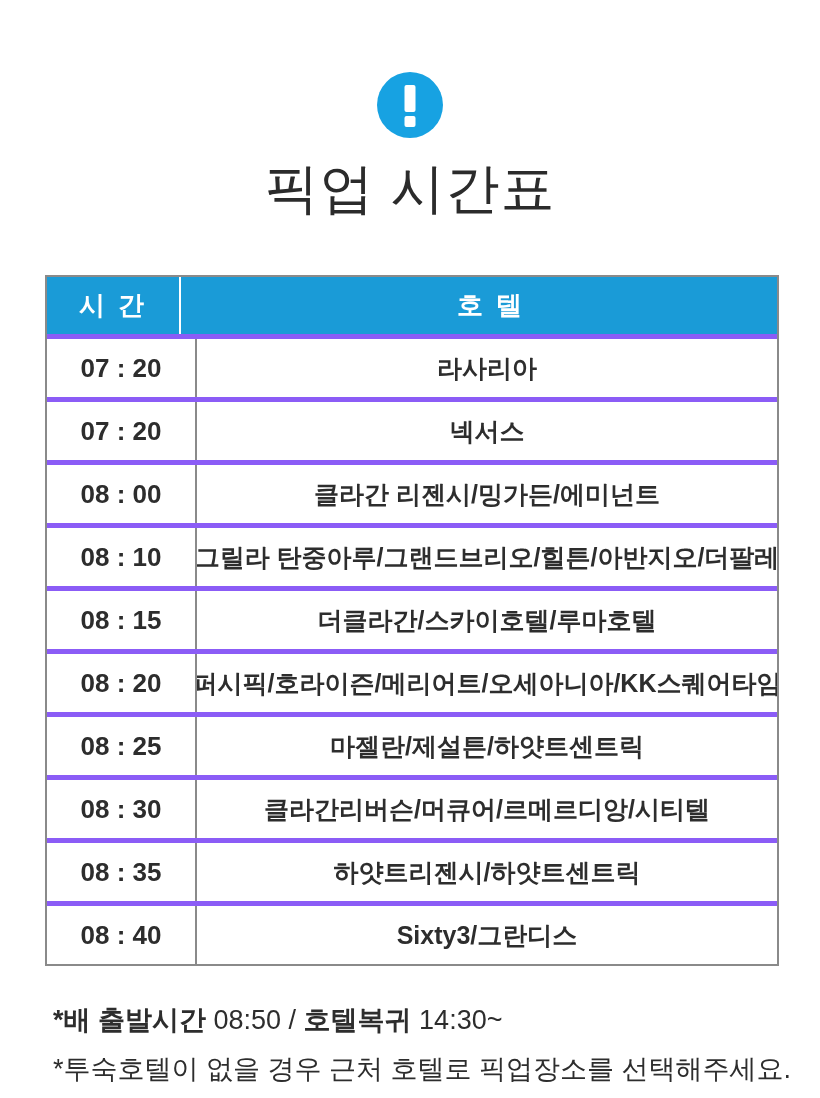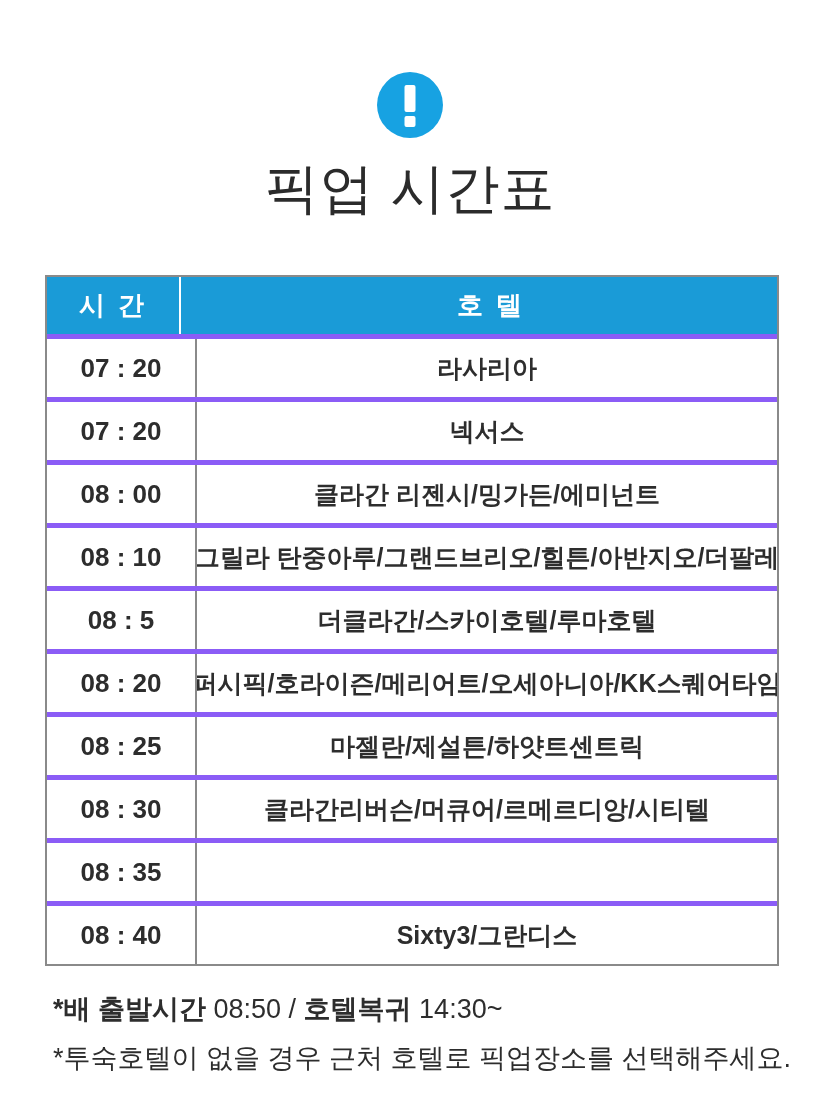--- a/index.html
+++ b/index.html
@@ -112,21 +112,21 @@
     font-size: 25px;
     font-weight: 600;
     color: #2d2d2d;
     white-space: nowrap;
     padding: 0 3px;
     overflow: hidden;
   }
 
   
   .notes {
-    margin: 25px 0 0 53px;
+    margin: 36px 0 0 53px;
     font-size: 27px;
     color: #2d2d2d;
   }
   .note-line { margin-bottom: 13px; }
   .note-line .b { font-weight: 700; }
 </style>
 </head>
 <body>
 
 <div class="icon-wrap">
@@ -158,41 +158,42 @@
     <div class="cell-time">08 : 00</div>
     <div class="cell-hotel">클라간 리젠시/밍가든/에미넌트</div>
   </div>
 
   <div class="t-row">
     <div class="cell-time">08 : 10</div>
     <div class="cell-hotel">샹그릴라 탄중아루/그랜드브리오/힐튼/아반지오/더팔레스</div>
   </div>
 
   <div class="t-row">
-    <div class="cell-time">08 : 5</div>
+    <div class="cell-time">08 : 15</div>
     <div class="cell-hotel">더클라간/스카이호텔/루마호텔</div>
   </div>
 
   <div class="t-row">
     <div class="cell-time">08 : 20</div>
     <div class="cell-hotel">퍼시픽/호라이즌/메리어트/오세아니아/KK스퀘어타임</div>
   </div>
 
   <div class="t-row">
     <div class="cell-time">08 : 25</div>
     <div class="cell-hotel">마젤란/제설튼/하얏트센트릭</div>
   </div>
 
   <div class="t-row">
     <div class="cell-time">08 : 30</div>
     <div class="cell-hotel">클라간리버슨/머큐어/르메르디앙/시티텔</div>
   </div>
 
   <div class="t-row">
     <div class="cell-time">08 : 35</div>
+    <div class="cell-hotel">하얏트리젠시/하얏트센트릭</div>
   </div>
 
   <div class="t-row">
     <div class="cell-time">08 : 40</div>
     <div class="cell-hotel">Sixty3/그란디스</div>
   </div>
 </div>
 </div>
 
 <div class="notes">

